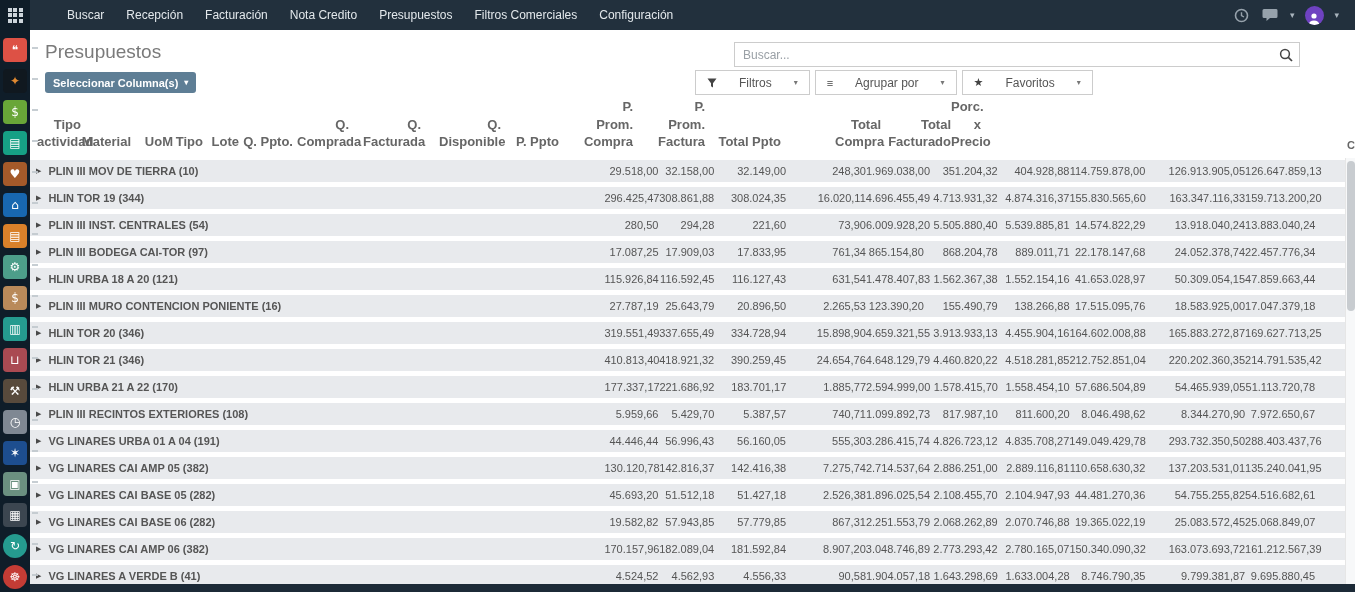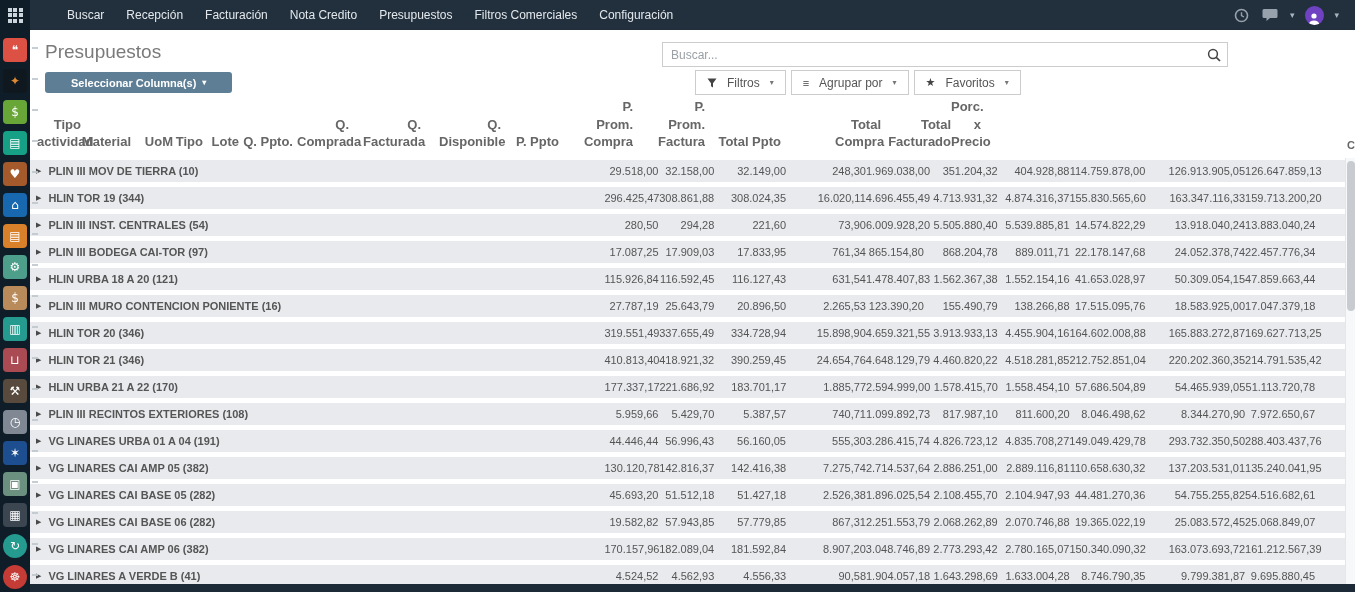--- a/index.html
+++ b/index.html
@@ -23,30 +23,30 @@
   
   .sidebar { position:absolute; top:30px; left:0; width:30px; height:562px; background:#0f1d29; z-index:4; overflow:visible; }
   .app-tile { position:relative; width:24px; height:24px; margin:0 0 7px 3px; border-radius:4px; display:flex; align-items:center; justify-content:center; cursor:pointer; font-family:"DejaVu Sans", sans-serif; font-size:12px; color:#fff; }
   .sidebar .pad-top { height:8px; }
   .app-tile .dash { position:absolute; left:29px; top:9px; width:6px; height:2px; border-top:1px dashed #c2c9cf; border-bottom:1px dashed #c2c9cf; opacity:.9; }
   .app-tile.round { border-radius:50%; }
 
   
   .main { position:absolute; top:30px; left:30px; width:1325px; height:562px; background:#fff; }
   .page-title { position:absolute; left:15px; top:11px; font-size:19px; color:#7a7a7a; }
-  .search-box { position:absolute; left:632px; top:12px; width:566px; height:25px; border:1px solid #ccc; background:#fff; display:flex; align-items:center; }
+  .search-box { position:absolute; left:704px; top:12px; width:566px; height:25px; border:1px solid #ccc; background:#fff; display:flex; align-items:center; }
   .search-box input { border:0; outline:0; flex:1; font-size:12px; color:#555; padding:0 8px; font-family:"Liberation Sans",sans-serif; background:transparent; }
   .search-box input::placeholder { color:#9aa0a6; }
   .search-mag { width:26px; display:flex; justify-content:center; cursor:pointer; }
 
-  .btn-steel { position:absolute; left:15px; top:42px; height:21px; background:#5e7e95; color:#fff; font-size:11px; font-weight:bold; border:0; border-radius:3px; padding:0 26px; cursor:pointer; display:flex; align-items:center; gap:6px; font-family:"Liberation Sans",sans-serif; }
+  .btn-steel { position:absolute; left:15px; top:42px; height:21px; background:#5e7e95; color:#fff; font-size:11px; font-weight:bold; border:0; border-radius:3px; padding:0 8px; cursor:pointer; display:flex; align-items:center; gap:6px; font-family:"Liberation Sans",sans-serif; }
   .btn-steel .cdn { font-size:8px; }
 
   .filter-group { position:absolute; left:665px; top:40px; display:flex; }
-  .fbtn { height:25px; background:#fff; border:1px solid #ccc; color:#555; font-size:12px; padding:0 11px; display:flex; align-items:center; gap:10px; cursor:pointer; margin-right:5px; font-family:"Liberation Sans",sans-serif; }
+  .fbtn { height:25px; background:#fff; border:1px solid #ccc; color:#555; font-size:12px; padding:0 11px; display:flex; align-items:center; gap:22px; cursor:pointer; margin-right:5px; font-family:"Liberation Sans",sans-serif; }
   .fbtn .cdn { font-size:8px; color:#777; }
   .fbtn .ic { font-size:11px; color:#444; }
 
   
   .thead { position:absolute; left:3px; top:70px; width:1312px; height:58px; display:flex; align-items:flex-end; padding-bottom:7px; }
   .th { font-size:13px; font-weight:bold; color:#666; text-align:right; line-height:1.35; cursor:pointer; }
   .th.first { text-align:left; display:flex; align-items:center; }
   .th span.wrap { display:inline-block; }
   .checkbox { width:12px; height:12px; border:1px solid #8a8a8a; border-radius:2px; background:#fff; margin-right:16px; cursor:pointer; flex:0 0 auto; }
 

